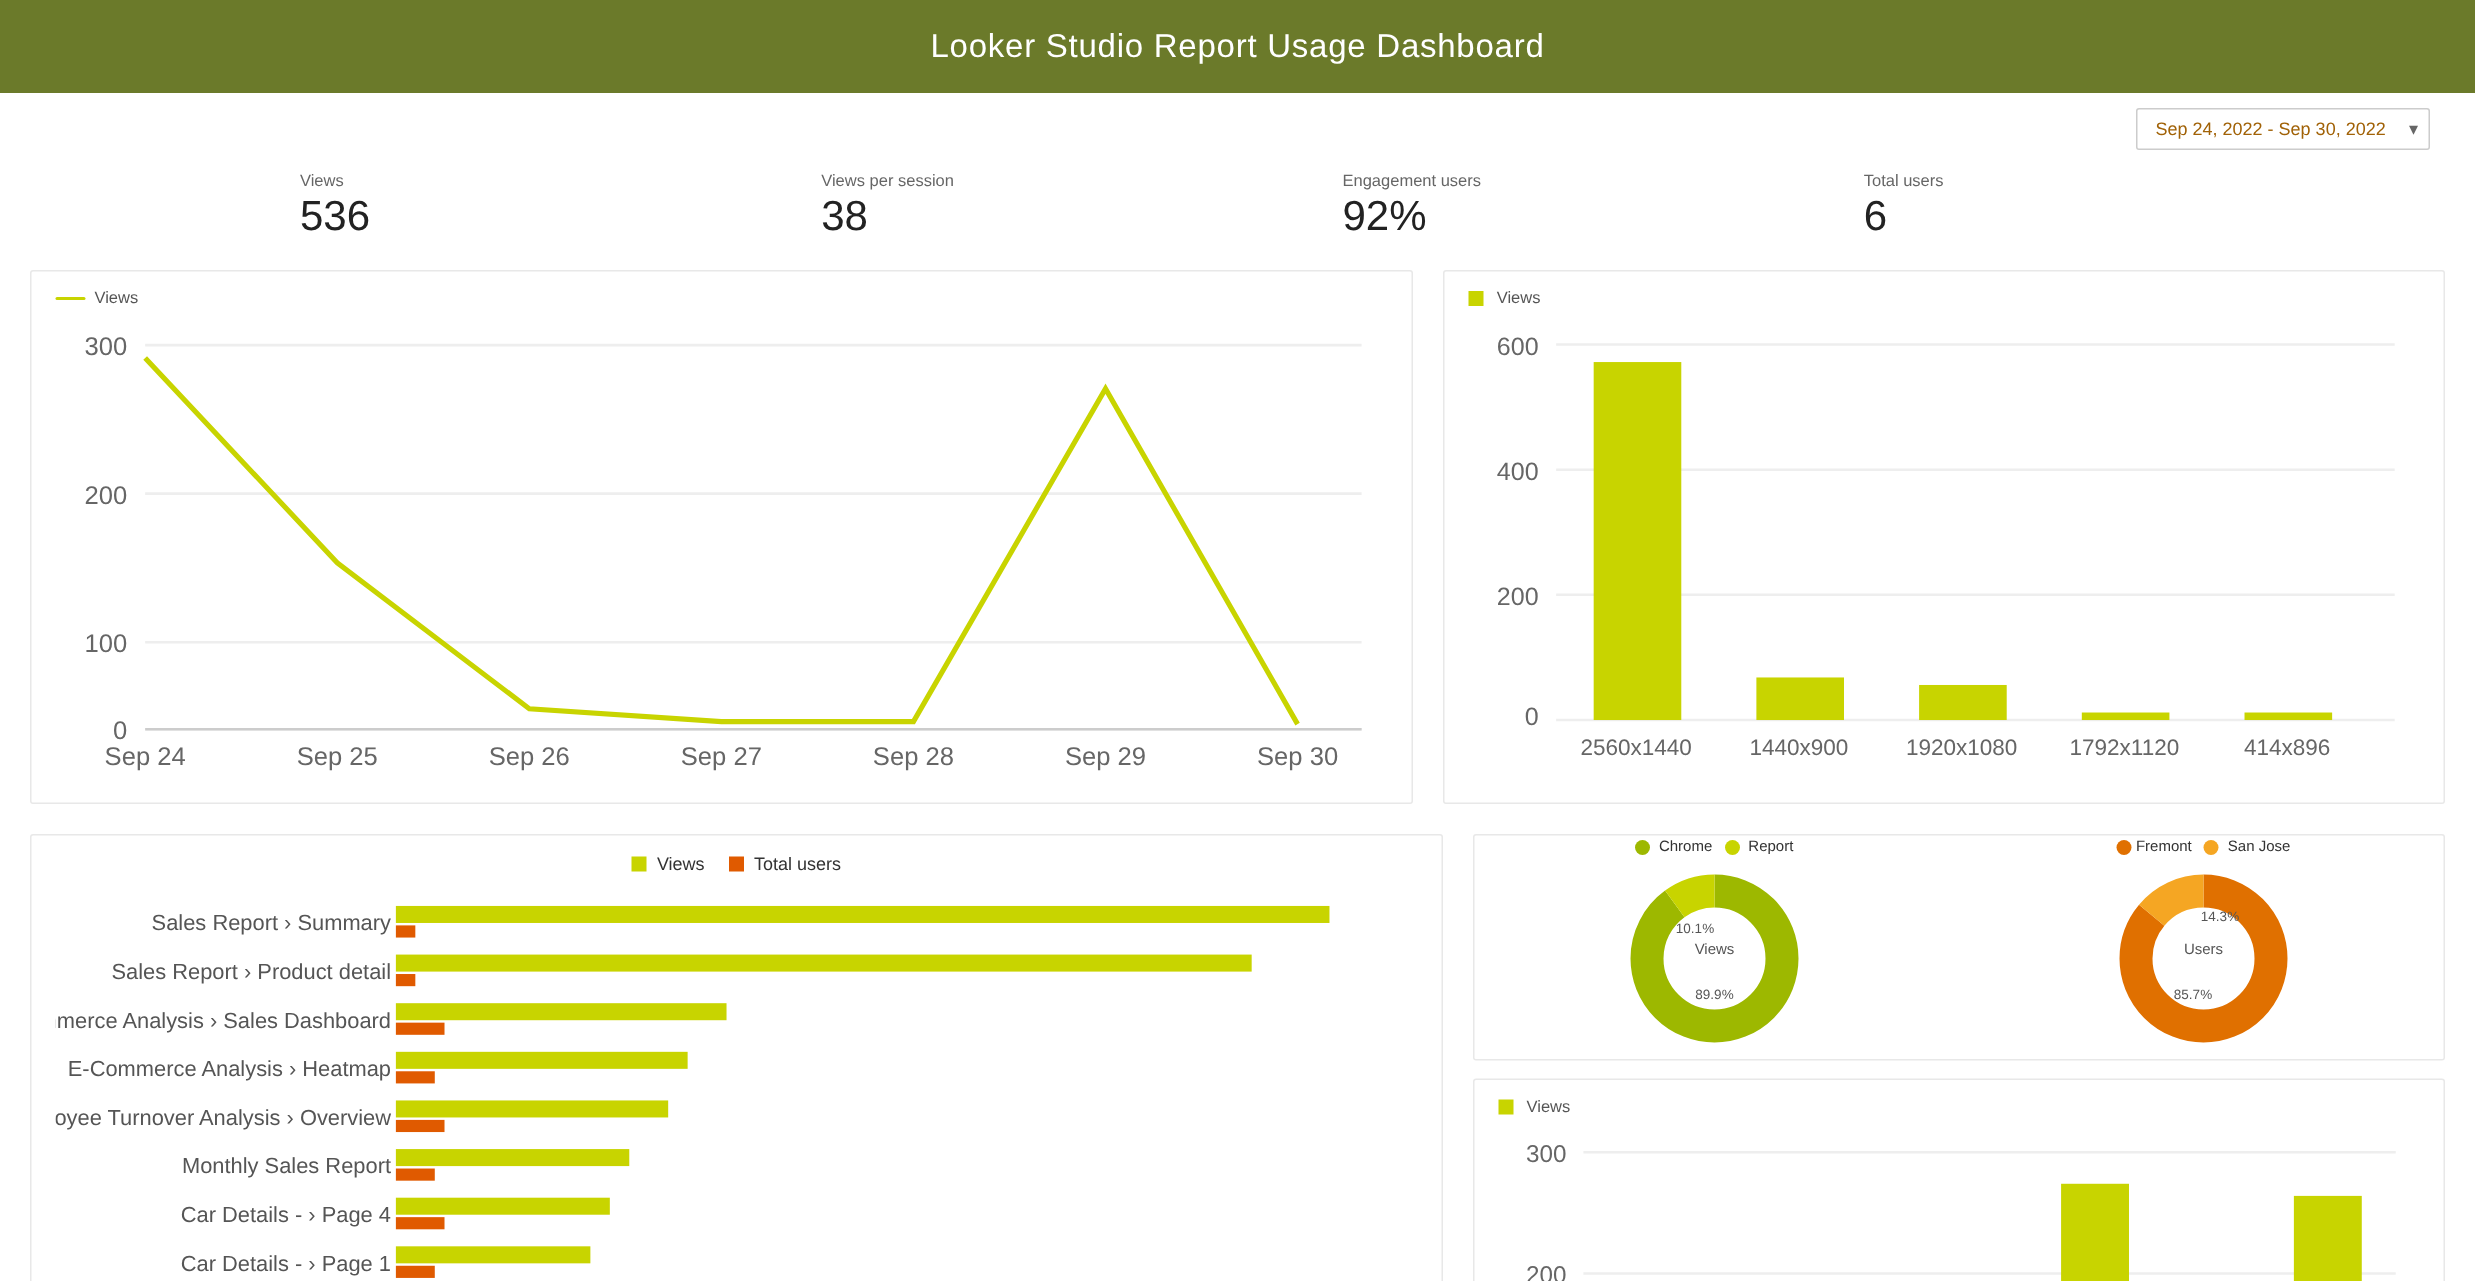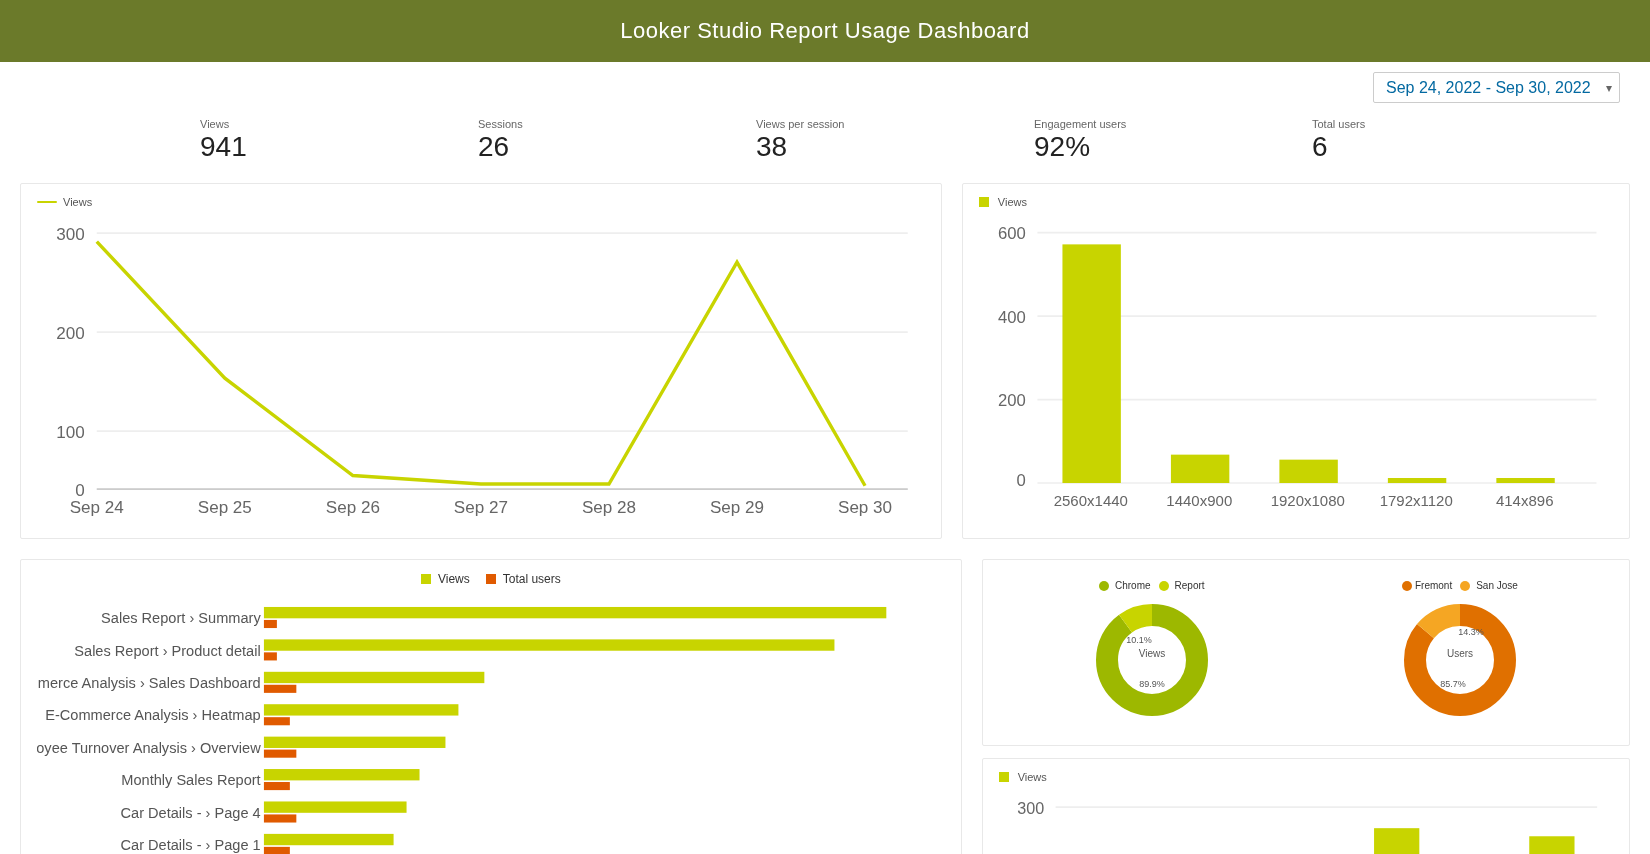--- a/index.html
+++ b/index.html
@@ -26,22 +26,22 @@
     }
     .top-bar {
       display: flex;
       justify-content: flex-end;
       padding: 10px 30px 5px;
     }
     .date-range-select {
       border: 1px solid #ccc;
       background: #fff;
       padding: 6px 28px 6px 12px;
-      font-size: 16px;
-      color: #0369a1;
+      font-size: 12px;
+      color: #a16207;
       border-radius: 2px;
       cursor: pointer;
       appearance: none;
       position: relative;
       margin-left: 16px;
     }
     .date-range-wrapper {
       position: relative;
       display: inline-block;
     }
@@ -158,25 +158,21 @@
 
   <div class="top-bar">
     <div class="date-range-wrapper">
       <select class="date-range-select"><option>Sep 24, 2022 - Sep 30, 2022</option></select>
     </div>
   </div>
 
   <div class="metrics-row">
     <div class="metric">
       <span class="metric-label">Views</span>
-      <span class="metric-value">941</span>
-    </div>
-    <div class="metric">
-      <span class="metric-label">Sessions</span>
-      <span class="metric-value">26</span>
+      <span class="metric-value">536</span>
     </div>
     <div class="metric">
       <span class="metric-label">Views per session</span>
       <span class="metric-value">38</span>
     </div>
     <div class="metric">
       <span class="metric-label">Engagement users</span>
       <span class="metric-value">92%</span>
     </div>
     <div class="metric">
@@ -325,21 +321,21 @@
         <rect x="140" y="216" width="16" height="5" fill="#e05a00"></rect>
 
         <text x="138" y="238" font-size="9" fill="#555" text-anchor="end">E-Commerce Analysis › colorful Sales Dashboard</text>
         <rect x="140" y="228" width="56" height="7" fill="#c8d400"></rect>
         <rect x="140" y="236" width="16" height="5" fill="#e05a00"></rect>
       </svg>
     </div>
 
     <div class="right-charts">
 
-      <div class="chart-box" style="padding:20px;">
+      <div class="chart-box" style="padding:2px;">
         <div style="display:flex;gap:10px;">
 
           <div style="flex:1;display:flex;flex-direction:column;align-items:center;">
             <div style="display:flex;gap:8px;margin-bottom:4px;font-size:10px;">
               <span style="display:flex;align-items:center;gap:3px;">
                 <span class="legend-circle" style="background:#9db800;"></span>
                 <span>Chrome</span>
               </span>
               <span style="display:flex;align-items:center;gap:3px;">
                 <span class="legend-circle" style="background:#c8d400;"></span>

